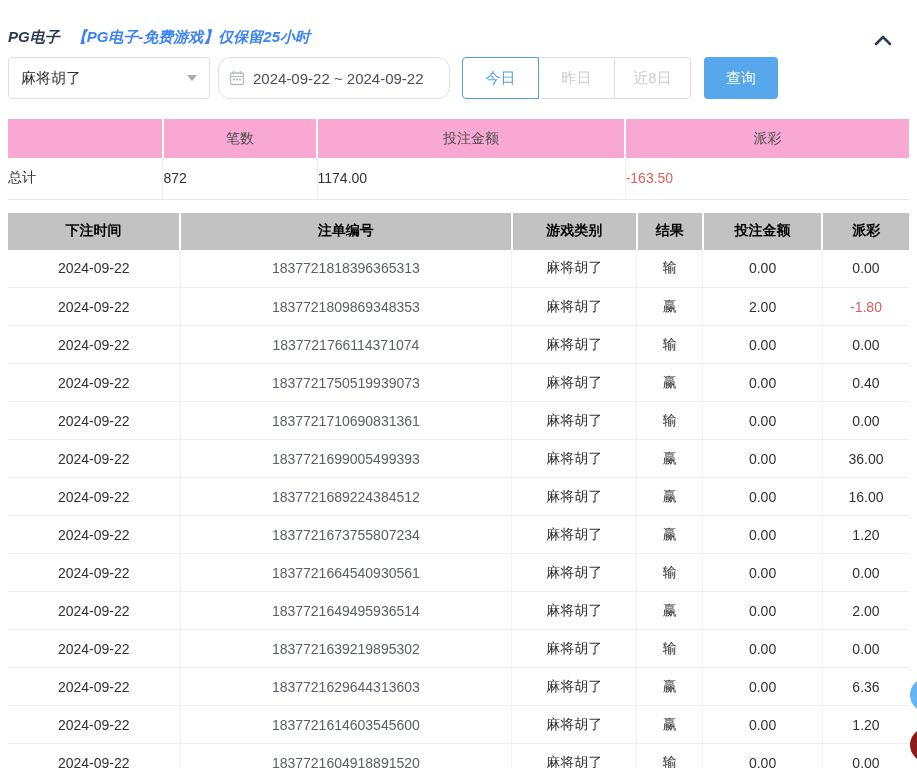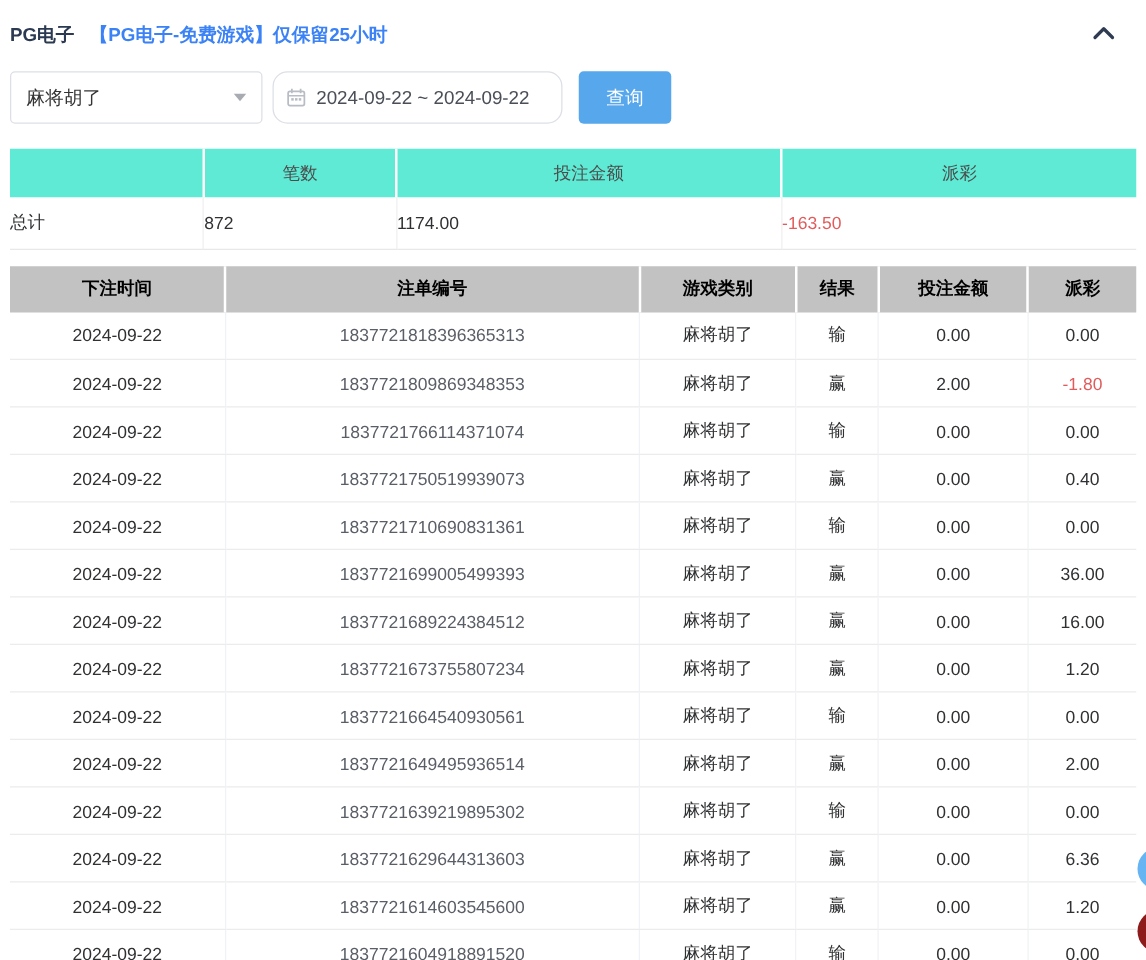--- a/index.html
+++ b/index.html
@@ -7,23 +7,24 @@
     width: 917px; height: 768px;
     background: #fff;
     overflow: hidden;
     position: relative;
     font-family: "Liberation Sans", "DejaVu Sans", sans-serif;
   }
   .panel { padding: 0 8px; position: relative; }
 
   
   .panel-header {
-    display: flex; align-items: flex-end;
-    padding-top: 16px;
+    display: flex; align-items: flex-start;
+    padding-top: 28px;
     height: 38px;
+    font-style: italic;
   }
   .panel-title {
     font-size: 15px; font-weight: 700; color: #2b3a52;
   }
   .panel-notice {
     font-size: 15px; font-weight: 700; color: #3b82f6;
     margin-left: 12px;
   }
   .header-spacer { flex: 1; }
   .collapse-btn {
@@ -89,21 +90,21 @@
     border: none; border-radius: 4px;
     color: #fff; font-size: 15px;
     cursor: pointer;
     font-family: Liberation Mono, monospace;
   }
 
   
   table { border-collapse: collapse; width: 901px; table-layout: fixed; }
   .summary-table { margin-top: 20px; }
   .summary-table th {
-    background: #5eead4;
+    background: #f9a8d4;
     height: 39px;
     font-size: 14px; font-weight: 400; color: #4c4c4c;
     text-align: center;
     border-left: 2px solid #fff;
   }
   .summary-table th:first-child { border-left: none; }
   .summary-table td {
     height: 41px;
     font-size: 14px; color: #303133;
     background: #fff;
@@ -175,20 +176,25 @@
         <line x1="4.5" y1="1" x2="4.5" y2="4.5" stroke="#b8bcc4" stroke-width="1.4"></line>
         <line x1="11.5" y1="1" x2="11.5" y2="4.5" stroke="#b8bcc4" stroke-width="1.4"></line>
         <line x1="1.5" y1="6.5" x2="14.5" y2="6.5" stroke="#b8bcc4" stroke-width="1.2"></line>
         <rect x="4" y="8.5" width="2" height="2" fill="#b8bcc4"></rect>
         <rect x="7" y="8.5" width="2" height="2" fill="#b8bcc4"></rect>
         <rect x="10" y="8.5" width="2" height="2" fill="#b8bcc4"></rect>
       </svg>
       <span class="date-value">2024-09-22 ~ 2024-09-22</span>
     </div>
 
+    <div class="btn-group">
+      <button class="quick-btn active">今日</button>
+      <button class="quick-btn">昨日</button>
+      <button class="quick-btn">近8日</button>
+    </div>
 
     <button class="query-btn">查询</button>
   </div>
 
   <table class="summary-table">
     <colgroup>
         <col style="width:17.2%">
         <col style="width:17.1%">
         <col style="width:34.2%">
         <col style="width:31.5%">

